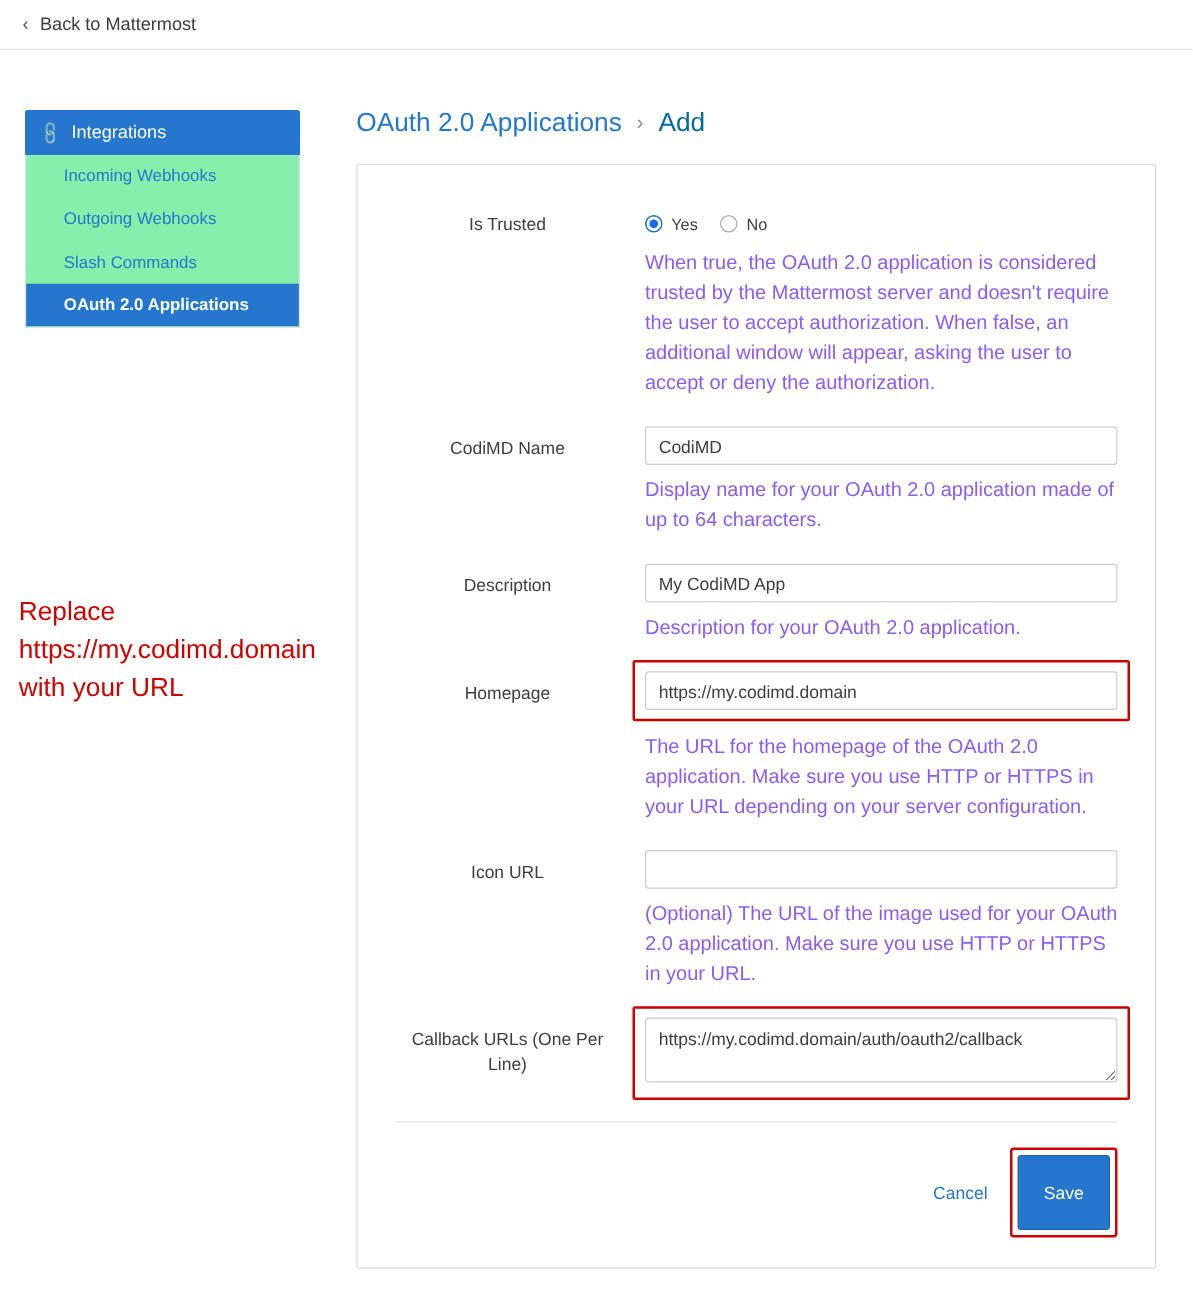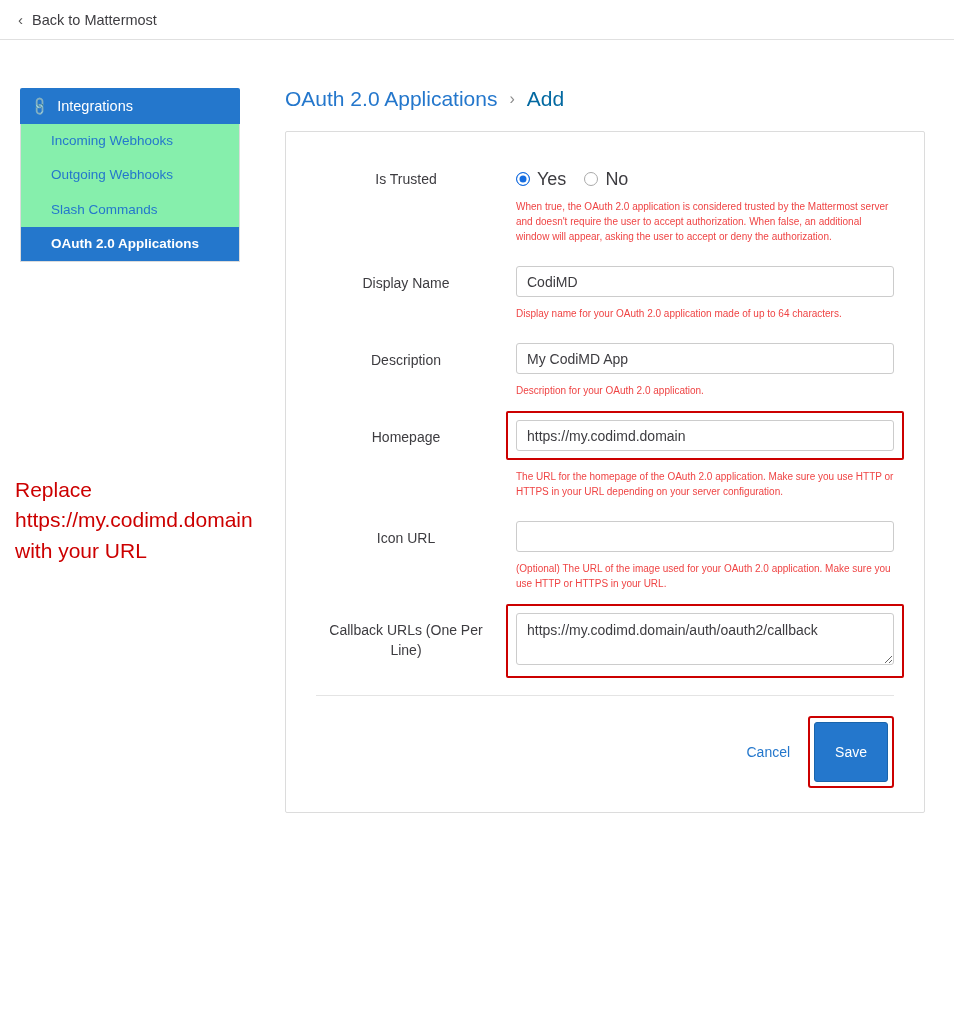--- a/index.html
+++ b/index.html
@@ -136,41 +136,41 @@
   .radio-group {
     display: flex;
     align-items: center;
     padding-top: 6px;
     height: 28px;
   }
   .radio-opt {
     display: flex;
     align-items: center;
     margin-right: 18px;
-    font-size: 18px;
+    font-size: 13px;
     cursor: pointer;
   }
   .radio {
     width: 14px; height: 14px;
     border-radius: 50%;
     border: 1px solid #aaa;
     background: #fff;
     margin-right: 7px;
     position: relative;
     flex: 0 0 auto;
   }
   .radio.checked {
     border-color: #166de0;
     background: #166de0;
     box-shadow: inset 0 0 0 2.5px #fff;
   }
 
   .help {
-    font-size: 10px;
-    color: #ef4444;
+    font-size: 16px;
+    color: #8b5cf6;
     line-height: 1.5;
     margin-top: 9px;
     margin-bottom: 22px;
   }
 
   input.txt, textarea.txt {
     width: 100%;
     font-family: "Liberation Sans", sans-serif;
     font-size: 14px;
     color: #3d3c40;
@@ -298,21 +298,21 @@
             <label class="radio-opt">
               <span class="radio"></span>
               <span>No</span>
             </label>
           </div>
           <div class="help">When true, the OAuth 2.0 application is considered trusted by the Mattermost server and doesn't require the user to accept authorization. When false, an additional window will appear, asking the user to accept or deny the authorization.</div>
         </div>
       </div>
 
       <div class="form-row">
-        <div class="form-label">Display Name</div>
+        <div class="form-label">CodiMD Name</div>
         <div class="form-control">
           <input class="txt" type="text" value="CodiMD" style="">
           <div class="help">Display name for your OAuth 2.0 application made of up to 64 characters.</div>
         </div>
       </div>
 
       <div class="form-row">
         <div class="form-label">Description</div>
         <div class="form-control">
           <input class="txt" type="text" value="My CodiMD App" style="">

